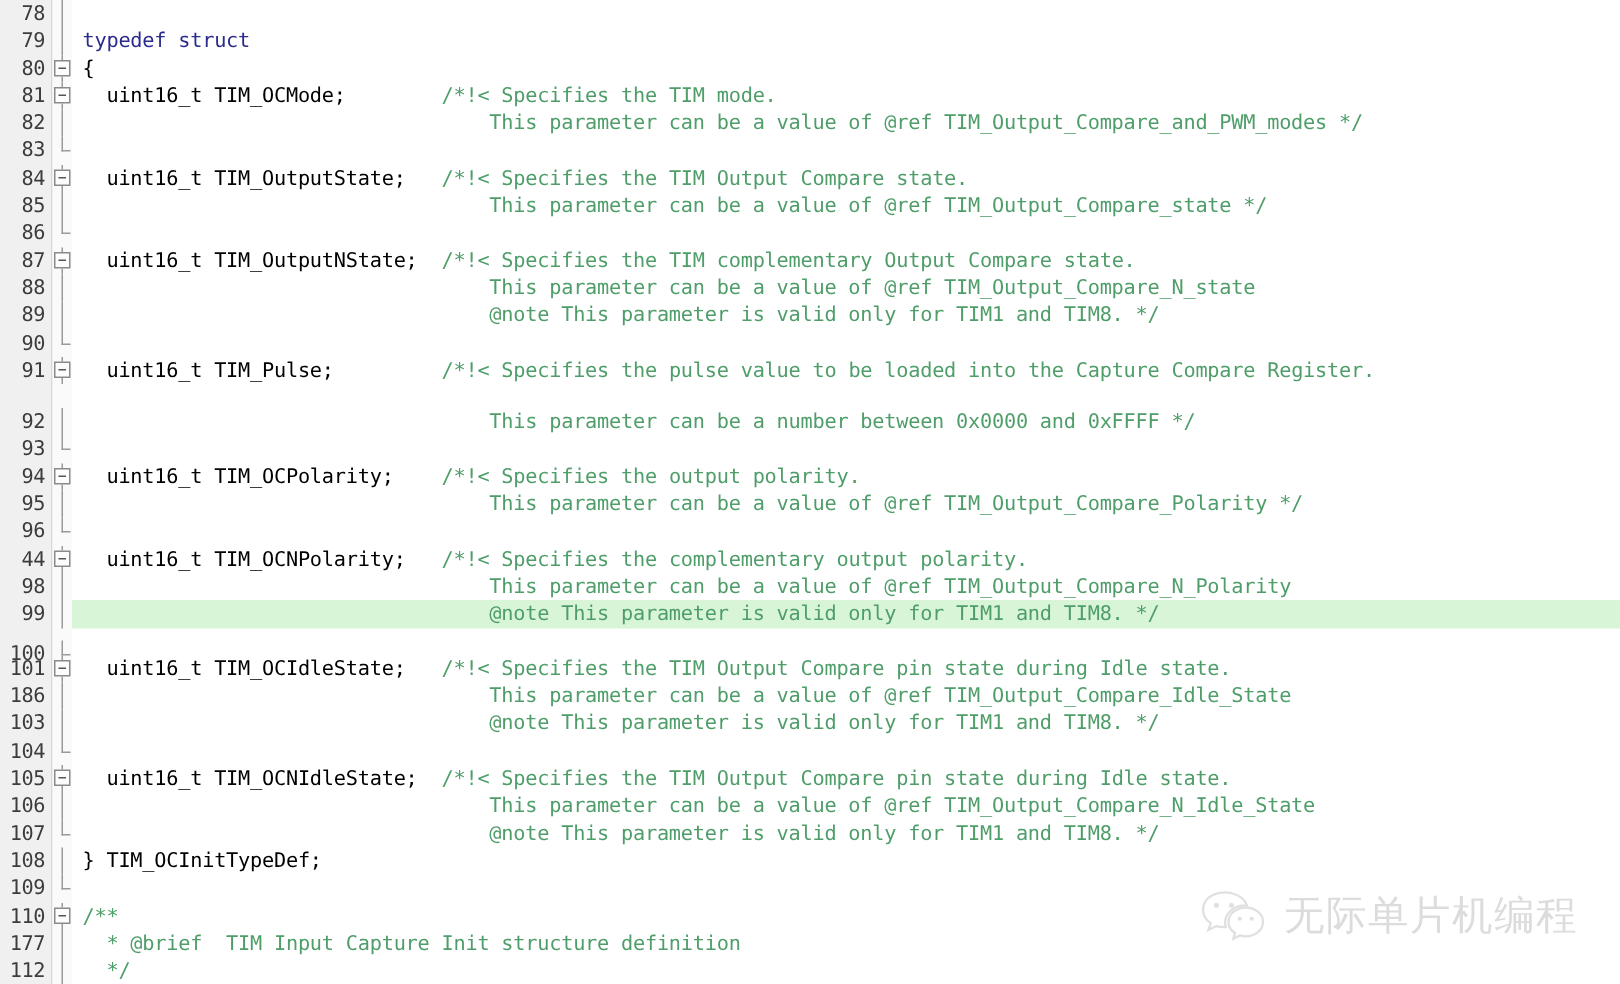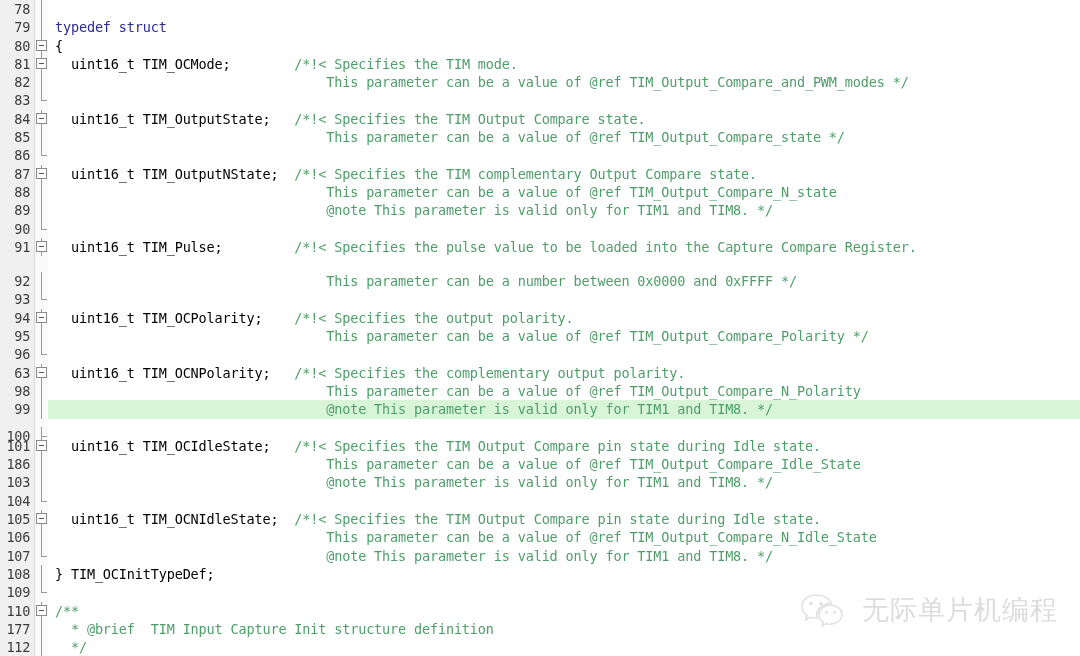--- a/index.html
+++ b/index.html
@@ -148,21 +148,21 @@
   .plain   { color: #000000; }
   .comment { color: #4f9e6a; }
 
   
   .watermark {
     position: absolute;
     left: 800px;
     top: 592px;
     display: flex;
     align-items: center;
-    gap: 16px;
+    gap: 10px;
     opacity: 0.30;
     z-index: 5;
     pointer-events: none;
   }
   .wm-logo { width: 46px; height: 36px; }
   .wm-text {
     font-family: "DejaVu Sans", "Liberation Sans", sans-serif;
     font-size: 27px;
     color: #8d8d8d;
     letter-spacing: 1px;
@@ -190,21 +190,21 @@
       <div class="line" style="top: 0px;"><span class="lnum">87</span><span class="foldcol"><span class="fold-line"></span><span class="fold-box"></span></span><span class="code"><span class="plain">  uint16_t TIM_OutputNState;  </span><span class="comment">/*!&lt; Specifies the TIM complementary Output Compare state.</span></span></div>
       <div class="line" style="top: 0px;"><span class="lnum">88</span><span class="foldcol"><span class="fold-line"></span></span><span class="code"><span class="comment">                                  This parameter can be a value of @ref TIM_Output_Compare_N_state</span></span></div>
       <div class="line" style="top: 0px;"><span class="lnum">89</span><span class="foldcol"><span class="fold-line"></span></span><span class="code"><span class="comment">                                  @note This parameter is valid only for TIM1 and TIM8. */</span></span></div>
       <div class="line" style="top: 0px; padding-left: 32px;"><span class="lnum">90</span><span class="foldcol"><span class="fold-end"></span></span><span class="code"></span></div>
       <div class="line" style="top: 0px;"><span class="lnum">91</span><span class="foldcol"><span class="fold-line"></span><span class="fold-box"></span></span><span class="code"><span class="plain">  uint16_t TIM_Pulse;         </span><span class="comment">/*!&lt; Specifies the pulse value to be loaded into the Capture Compare Register.</span></span></div>
       <div class="line" style="top: 0px; margin-top: 16px;"><span class="lnum">92</span><span class="foldcol"><span class="fold-line"></span></span><span class="code"><span class="comment">                                  This parameter can be a number between 0x0000 and 0xFFFF */</span></span></div>
       <div class="line" style="top: 0px;"><span class="lnum">93</span><span class="foldcol"><span class="fold-end"></span></span><span class="code"></span></div>
       <div class="line" style="top: 0px;"><span class="lnum">94</span><span class="foldcol"><span class="fold-line"></span><span class="fold-box"></span></span><span class="code"><span class="plain">  uint16_t TIM_OCPolarity;    </span><span class="comment">/*!&lt; Specifies the output polarity.</span></span></div>
       <div class="line" style="top: 0px;"><span class="lnum">95</span><span class="foldcol"><span class="fold-line"></span></span><span class="code"><span class="comment">                                  This parameter can be a value of @ref TIM_Output_Compare_Polarity */</span></span></div>
       <div class="line" style="top: 0px;"><span class="lnum">96</span><span class="foldcol"><span class="fold-end"></span></span><span class="code"></span></div>
-      <div class="line" style="top: 0px;"><span class="lnum">63</span><span class="foldcol"><span class="fold-line"></span><span class="fold-box"></span></span><span class="code"><span class="plain">  uint16_t TIM_OCNPolarity;   </span><span class="comment">/*!&lt; Specifies the complementary output polarity.</span></span></div>
+      <div class="line" style="top: 0px;"><span class="lnum">44</span><span class="foldcol"><span class="fold-line"></span><span class="fold-box"></span></span><span class="code"><span class="plain">  uint16_t TIM_OCNPolarity;   </span><span class="comment">/*!&lt; Specifies the complementary output polarity.</span></span></div>
       <div class="line" style="top: 0px;"><span class="lnum">98</span><span class="foldcol"><span class="fold-line"></span></span><span class="code"><span class="comment">                                  This parameter can be a value of @ref TIM_Output_Compare_N_Polarity</span></span></div>
       <div class="line hl" style="top: 0px;"><div class="hl-bar"></div><span class="lnum">99</span><span class="foldcol"><span class="fold-line"></span></span><span class="code"><span class="comment">                                  @note This parameter is valid only for TIM1 and TIM8. */</span></span></div>
       <div class="line" style="top: 8px; text-decoration: underline;"><span class="lnum">100</span><span class="foldcol"><span class="fold-end"></span></span><span class="code"></span></div>
       <div class="line" style="top: 0px;"><span class="lnum">101</span><span class="foldcol"><span class="fold-line"></span><span class="fold-box"></span></span><span class="code"><span class="plain">  uint16_t TIM_OCIdleState;   </span><span class="comment">/*!&lt; Specifies the TIM Output Compare pin state during Idle state.</span></span></div>
       <div class="line" style="top: 0px;"><span class="lnum">186</span><span class="foldcol"><span class="fold-line"></span></span><span class="code"><span class="comment">                                  This parameter can be a value of @ref TIM_Output_Compare_Idle_State</span></span></div>
       <div class="line" style="top: 0px;"><span class="lnum">103</span><span class="foldcol"><span class="fold-line"></span></span><span class="code"><span class="comment">                                  @note This parameter is valid only for TIM1 and TIM8. */</span></span></div>
       <div class="line" style="top: 0px;"><span class="lnum">104</span><span class="foldcol"><span class="fold-end"></span></span><span class="code"></span></div>
       <div class="line" style="top: 0px;"><span class="lnum">105</span><span class="foldcol"><span class="fold-line"></span><span class="fold-box"></span></span><span class="code"><span class="plain">  uint16_t TIM_OCNIdleState;  </span><span class="comment">/*!&lt; Specifies the TIM Output Compare pin state during Idle state.</span></span></div>
       <div class="line" style="top: 0px;"><span class="lnum">106</span><span class="foldcol"><span class="fold-line"></span></span><span class="code"><span class="comment">                                  This parameter can be a value of @ref TIM_Output_Compare_N_Idle_State</span></span></div>
       <div class="line" style="top: 0px;"><span class="lnum">107</span><span class="foldcol"><span class="fold-end"></span></span><span class="code"><span class="comment">                                  @note This parameter is valid only for TIM1 and TIM8. */</span></span></div>

